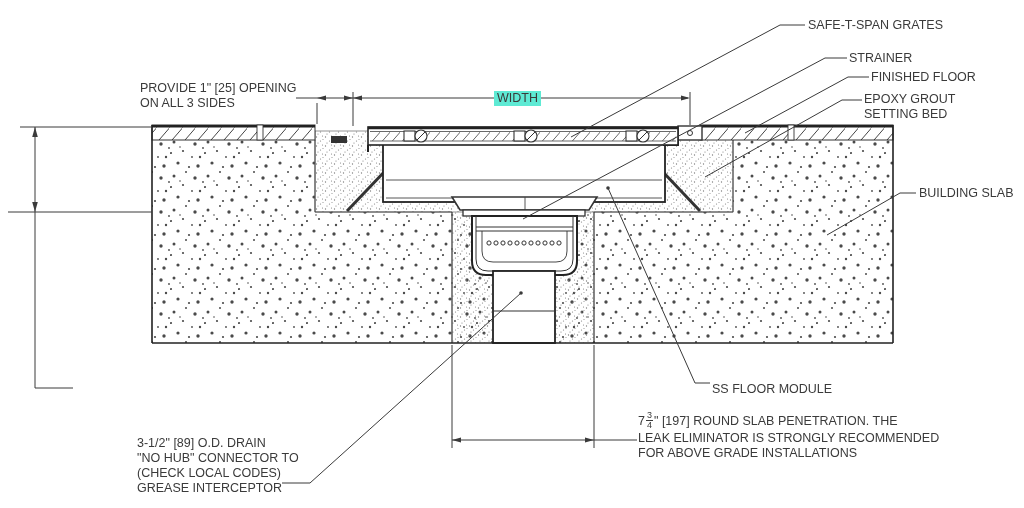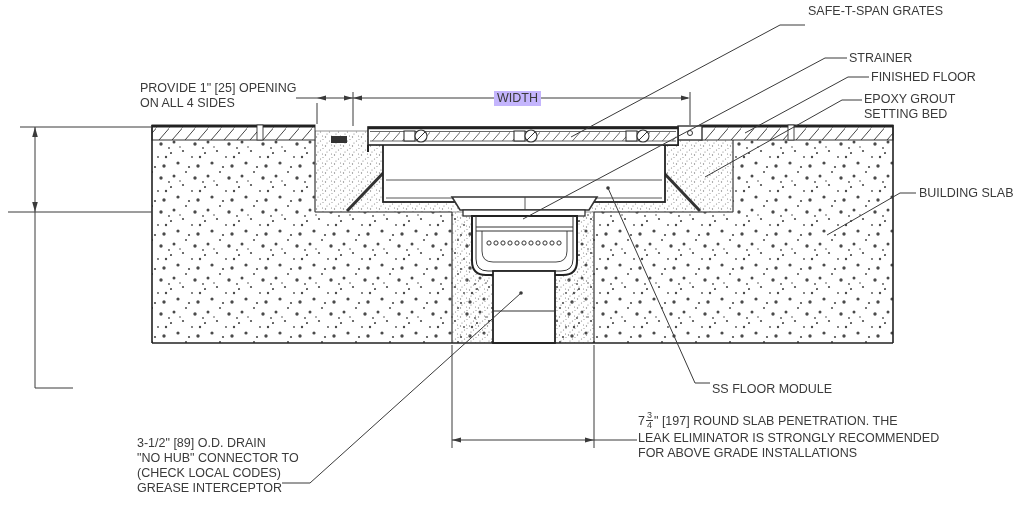--- a/index.html
+++ b/index.html
@@ -1,21 +1,21 @@
 <!DOCTYPE html>
 <html><head>
 <meta charset="utf-8">
 <style>
   html,body{margin:0;padding:0;background:#e8e8e8;}
   #stage{position:relative;width:1024px;height:508px;background:#ffffff;overflow:hidden;
          font-family:"Liberation Sans",sans-serif;}
   #stage svg{position:absolute;left:0;top:0;}
   .lbl{position:absolute;font-size:12.5px;line-height:15px;color:#3a3a3a;white-space:nowrap;
        letter-spacing:0px;}
-  .lbl.bg{background:#c4b5fd;padding:0 3px;}
+  .lbl.bg{background:#5eead4;padding:0 3px;}
   .frac{display:inline-flex;flex-direction:column;align-items:center;font-size:9px;
         line-height:9px;margin:0 1px;transform:translateY(-1px);}
   .frac .num{border-bottom:1px solid #3a3a3a;padding:0 1px;}
   .dimline1{display:flex;align-items:center;}
 </style>
 </head>
 <body>
 
 <div id="stage">
 
@@ -189,26 +189,26 @@
     <polyline points="827,235 900,193 916,193"></polyline>
     <polyline points="608,188 695,383 710,383"></polyline>
     <polyline points="282,483 310,483 521,293"></polyline>
     <circle cx="608" cy="188" r="1.8" fill="#3a3a3a" stroke="none"></circle>
     <circle cx="521" cy="293" r="1.8" fill="#3a3a3a" stroke="none"></circle>
   </g>
 </svg>
 
   <div class="lbl" style="left:140px;top:81px;">
     <div>PROVIDE 1" [25] OPENING</div>
-    <div>ON ALL 4 SIDES</div>
+    <div>ON ALL 3 SIDES</div>
   </div>
 
   <div class="lbl bg" style="left:494px;top:91px;">WIDTH</div>
 
-  <div class="lbl" style="left:808px;top:4px;">SAFE-T-SPAN GRATES</div>
+  <div class="lbl" style="left:808px;top:18px;">SAFE-T-SPAN GRATES</div>
 
   <div class="lbl" style="left:849px;top:51px;text-align:right;">STRAINER</div>
 
   <div class="lbl" style="left:871px;top:70px;">FINISHED FLOOR</div>
 
   <div class="lbl" style="left:864px;top:92px;">
     <div>EPOXY GROUT</div>
     <div>SETTING BED</div>
   </div>
 

